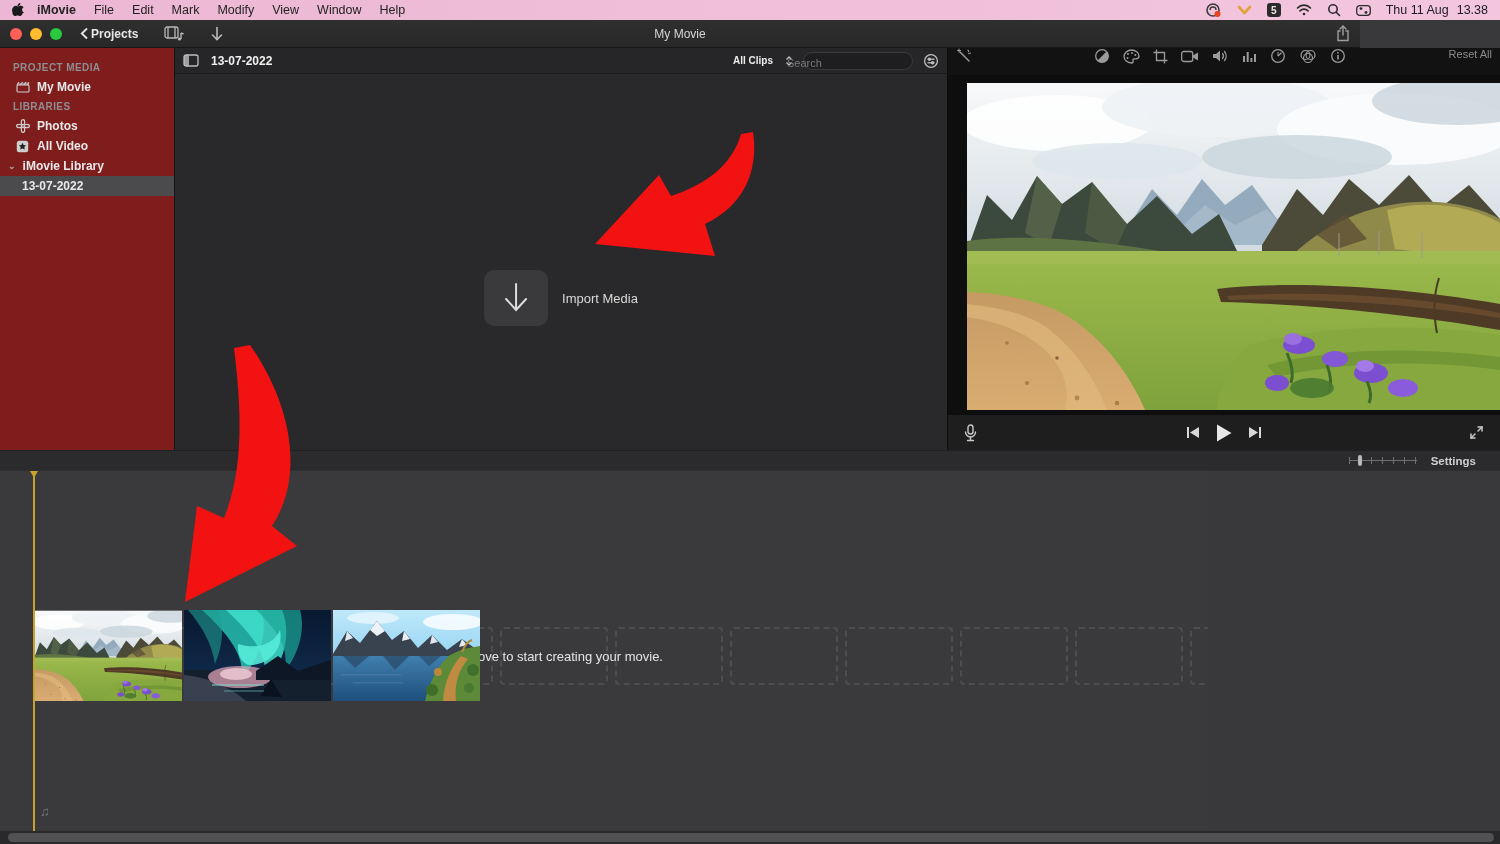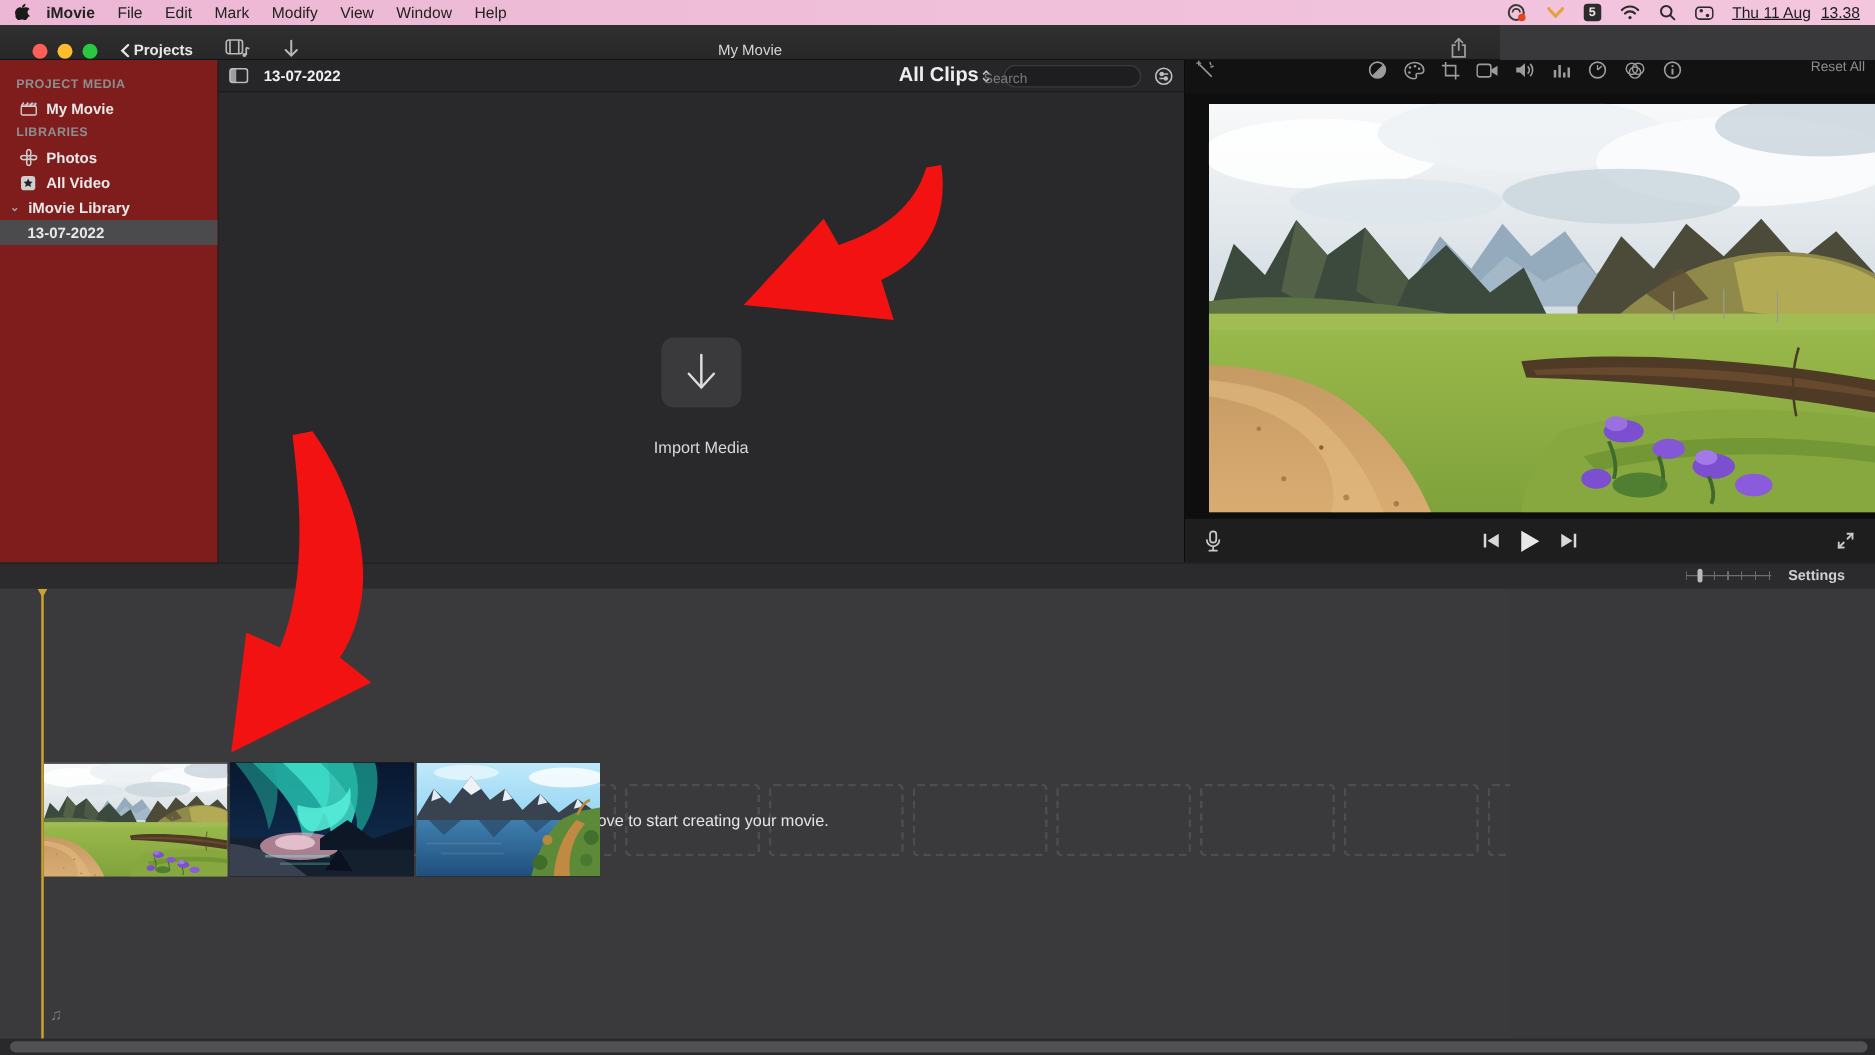--- a/index.html
+++ b/index.html
@@ -11,26 +11,26 @@
   .menubar { position:absolute; top:0; left:0; width:1500px; height:20px;
     background:linear-gradient(90deg,#ecb7d4,#f3c6de);
     display:flex; align-items:center; padding:0 12px; font-size:12.5px; color:#222; }
   .menubar .mitem { padding:0 9px; }
   .menubar .mitem.app { font-weight:bold; }
   .menubar .apple { margin-right:4px; display:flex; align-items:center; }
   .menubar-right { margin-left:auto; display:flex; align-items:center; gap:15px; }
   .statusicon { display:flex; align-items:center; }
   .badge5 { width:14px; height:14px; background:#2b2b2b; color:#f0e3ea; border-radius:3px;
     font-size:10px; font-weight:bold; display:flex; align-items:center; justify-content:center; }
-  .clock { display:flex; gap:8px; color:#1d1d1f;text-decoration:underline; }
-
-  
-  .titlebar { position:absolute; top:20px; left:0; width:1200px; height:28px;
+  .clock { display:flex; gap:8px; color:#1d1d1f; }
+
+  
+  .titlebar { position:absolute; top:20px; left:0; width:1360px; height:28px;
     background:linear-gradient(#2f2f2f,#282828); border-bottom:1px solid #151515;
-    display:flex; align-items:flex-end; padding:0 26px; }
+    display:flex; align-items:center; padding:0 10px; }
   .lights { display:flex; gap:8px; margin-right:18px; }
   .light { width:12px; height:12px; border-radius:50%; }
   .light.red{ background:#ff5f57; } .light.yellow{ background:#febc2e; } .light.green{ background:#28c840; }
   .backbtn { display:flex; align-items:center; gap:3px; color:#e6e6e6; font-size:12px; font-weight:bold; }
   .tb-icon { margin-left:26px; color:#b9b9b9; }
   .win-title { position:absolute; left:0; right:0; text-align:center; color:#d6d6d6; font-size:12px; pointer-events:none; }
   .share { margin-left:auto; }
 
   
   .workspace { position:absolute; top:48px; left:0; width:1500px; height:402px; display:flex; }
@@ -47,30 +47,30 @@
   .side-item .sicon { width:15px; display:flex; justify-content:center; color:#cfcfcf; }
   .side-item.lib { padding-left:8px; font-weight:bold; }
   .chev { color:#a5a5a5; font-size:9px; }
   .side-item.selected { background:#4b4b4d; padding-left:22px; }
 
   .browser { flex:1; display:flex; flex-direction:column; background:#29292b; min-width:0; }
   .browser-header { height:26px; background:#262628; border-bottom:1px solid #1b1b1b;
     display:flex; align-items:center; padding:0 8px; gap:8px; }
   .bh-title { color:#f0f0f0; font-size:12px; font-weight:bold; margin-left:4px; }
   .bh-right { margin-left:auto; display:flex; align-items:center; gap:10px; }
-  .allclips { display:flex; align-items:center; gap:2px; color:#ededed; font-size:16px; font-weight:bold; }
+  .allclips { display:flex; align-items:center; gap:12px; color:#ededed; font-size:10px; font-weight:bold; }
   .searchbox { width:110px; height:18px; background:#1e1e20; border:1px solid #3a3a3c; border-radius:9px;
     display:flex; align-items:center; padding:0 6px; gap:4px;flex-direction:column; }
   .searchbox input { flex:1; min-width:0; background:transparent; border:none; outline:none;
     color:#ddd; font-size:11px; font-family:"Liberation Sans",sans-serif; }
   .searchbox input::placeholder { color:#7a7a7c; }
 
   .browser-content { flex:1; position:relative; background:#29292b; }
   .import-wrap { position:absolute; left:50%; top:196px; transform:translateX(-50%);
-    display:flex; flex-direction:column; align-items:center; gap:24px; }
+    display:flex; flex-direction:row; align-items:center; gap:14px; }
   .import-btn { width:64px; height:56px; background:#3a3a3c; border-radius:10px;
     display:flex; align-items:center; justify-content:center; }
   .import-label { color:#d8d8d8; font-size:13px; }
 
   
   .viewer { flex:1; background:#121212; display:flex; flex-direction:column; }
   .viewer-toolbar { height:27px; display:flex; align-items:flex-start; padding:0 8px; color:#9b9b9b; }
   .vt-icons { display:flex; gap:13px; margin-left:122px; align-items:center; }
   .resetall { margin-left:auto; color:#8d8d8d; font-size:11px; }
   .viewer-stage { flex:1; position:relative; background:#0e0e0e; }

